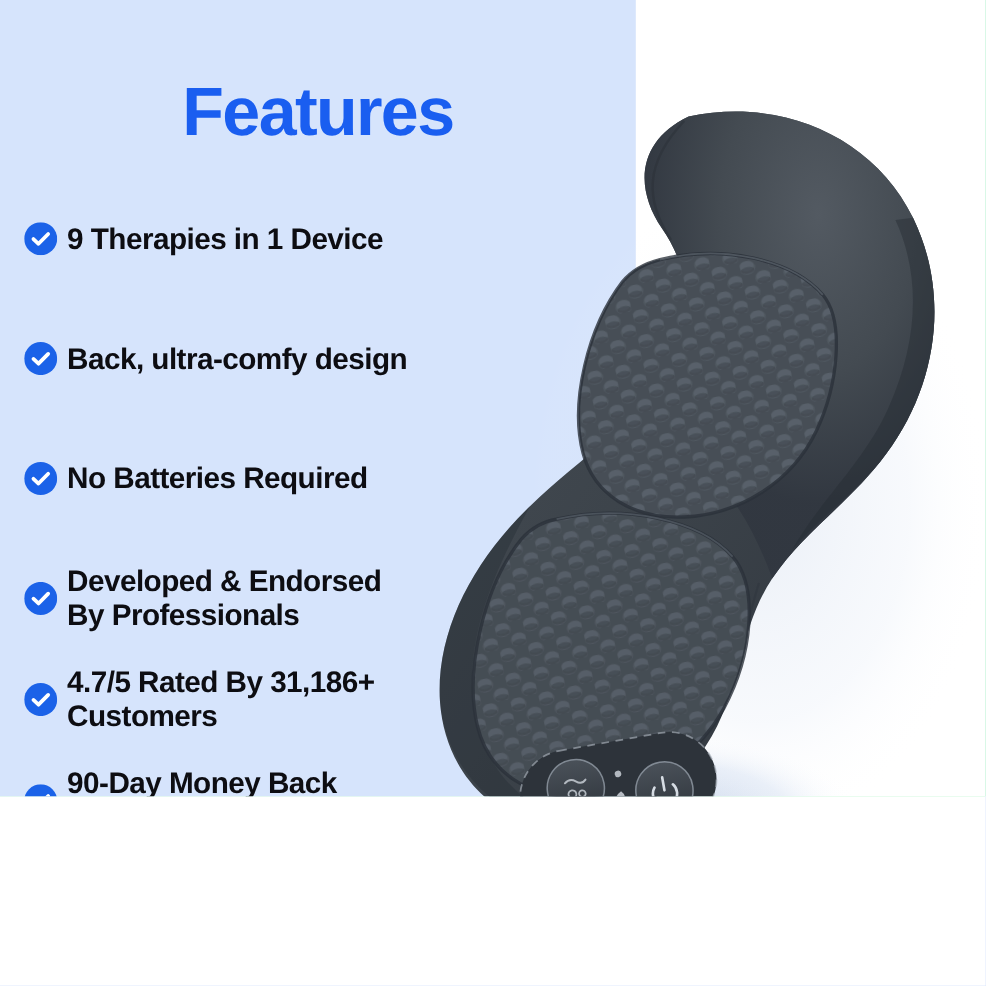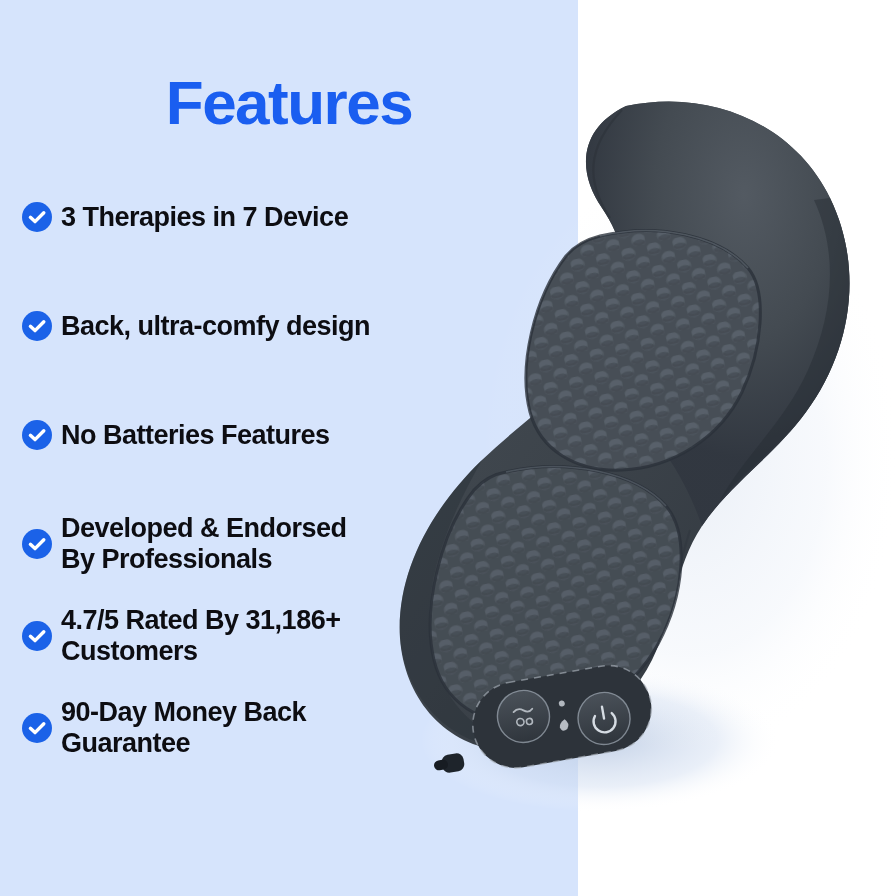--- a/index.html
+++ b/index.html
@@ -4,21 +4,21 @@
 <title>Features</title>
 <style>
   html, body {
     margin: 0;
     padding: 0;
     background: #ffffff;
   }
   #page {
     position: relative;
     width: 896px;
-    height: 896px;
+    height: 724px;
     overflow: hidden;
     background: #86efac;
     font-family: "Liberation Sans", sans-serif;
   }
 
   
   .bg-white {
     position: absolute;
     inset: 0;
     background: #ffffff;
@@ -106,37 +106,37 @@
 
     <div class="title">Features</div>
 
     <div class="feature-list">
 
       <div class="feature-item">
         <svg class="check-icon" viewBox="0 0 30 30">
           <circle cx="15" cy="15" r="15" fill="#1b62e8"></circle>
           <path d="M8.4 15.3 L13 19.6 L21.8 10.7" fill="none" stroke="#ffffff" stroke-width="3.4" stroke-linecap="round" stroke-linejoin="round"></path>
         </svg>
-        <div class="feature-text">3 Therapies in 7 Device</div>
+        <div class="feature-text">9 Therapies in 1 Device</div>
       </div>
 
       <div class="feature-item">
         <svg class="check-icon" viewBox="0 0 30 30">
           <circle cx="15" cy="15" r="15" fill="#1b62e8"></circle>
           <path d="M8.4 15.3 L13 19.6 L21.8 10.7" fill="none" stroke="#ffffff" stroke-width="3.4" stroke-linecap="round" stroke-linejoin="round"></path>
         </svg>
         <div class="feature-text">Back, ultra-comfy design</div>
       </div>
 
       <div class="feature-item">
         <svg class="check-icon" viewBox="0 0 30 30">
           <circle cx="15" cy="15" r="15" fill="#1b62e8"></circle>
           <path d="M8.4 15.3 L13 19.6 L21.8 10.7" fill="none" stroke="#ffffff" stroke-width="3.4" stroke-linecap="round" stroke-linejoin="round"></path>
         </svg>
-        <div class="feature-text">No Batteries Features</div>
+        <div class="feature-text">No Batteries Required</div>
       </div>
 
       <div class="feature-item two-line">
         <svg class="check-icon" viewBox="0 0 30 30">
           <circle cx="15" cy="15" r="15" fill="#1b62e8"></circle>
           <path d="M8.4 15.3 L13 19.6 L21.8 10.7" fill="none" stroke="#ffffff" stroke-width="3.4" stroke-linecap="round" stroke-linejoin="round"></path>
         </svg>
         <div class="feature-text">Developed &amp; Endorsed
 By Professionals</div>
       </div>

